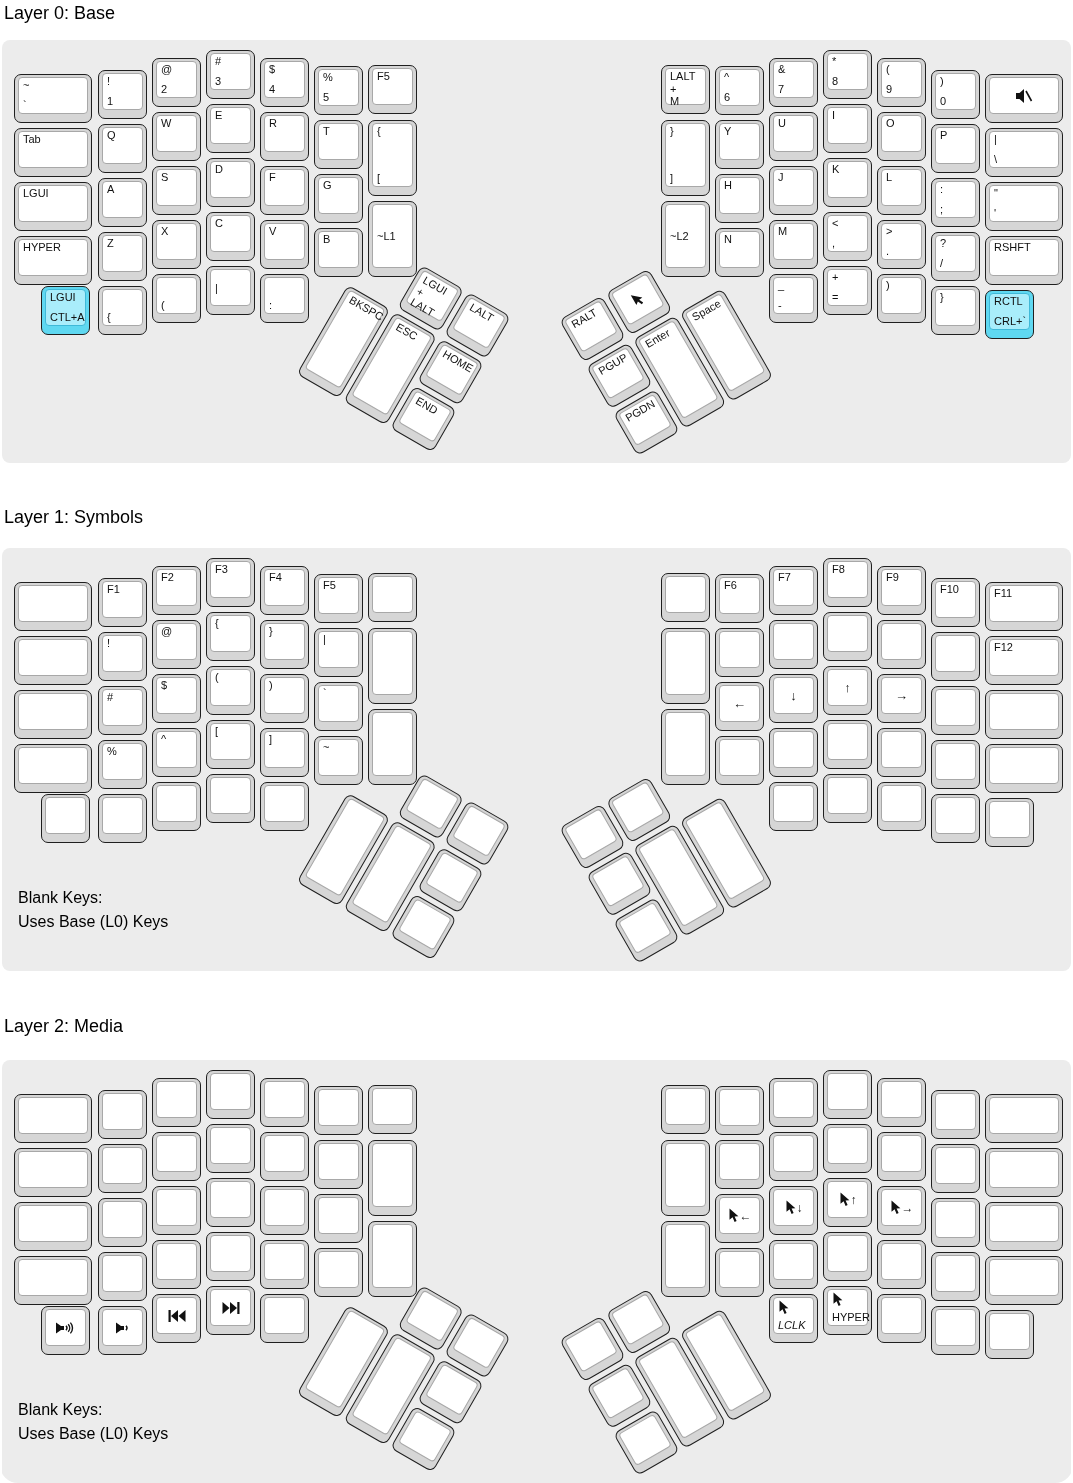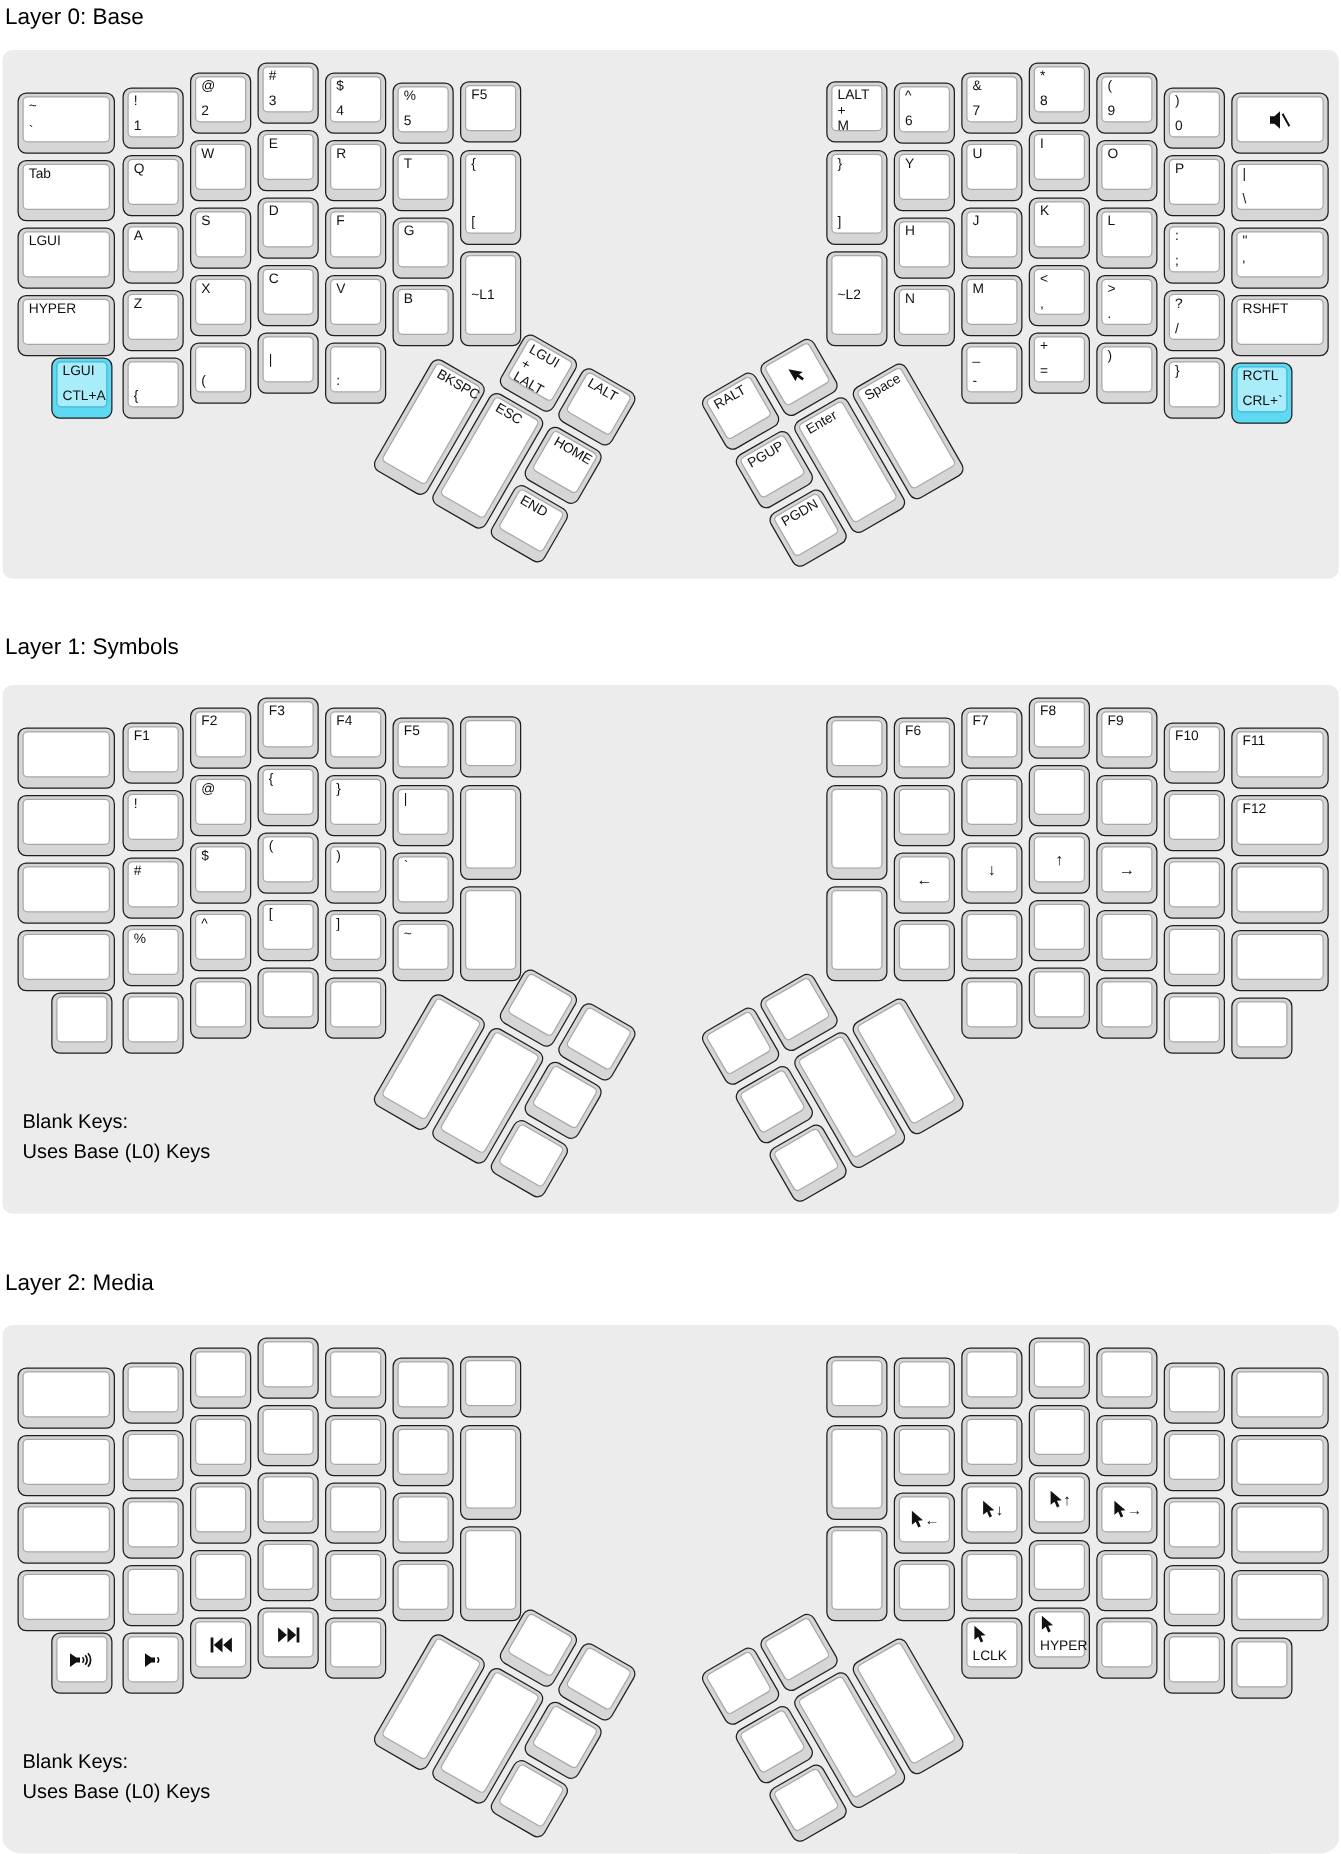--- a/index.html
+++ b/index.html
@@ -964,21 +964,21 @@
                   <path fill="#111" d="M1.5,0.5 L1.5,11.8 L4.6,9.3 L6.6,13.9 L8.6,13 L6.6,8.5 L10.4,8.2 Z"></path>
                 </svg>
               </span>
               <span class="arrow">↓</span>
             </div>
           </div>
         </div>
         <div class="key" style="left: 108px; top: 170px; width: 49px; height: 49px;">
           <div class="face"></div>
         </div>
-        <div class="key" style="left: 108px; top: 224px; width: 49px; height: 49px;">
+        <div class="key" style="left: 108px; top: 224px; width: 49px; height: 49px; font-style: italic;">
           <div class="face">
             <div class="leg-b">LCLK</div>
             <div class="leg-i"><span class="icon">
                 <svg width="11" height="15" viewBox="0 0 11 15">
                   <path fill="#111" d="M1.5,0.5 L1.5,11.8 L4.6,9.3 L6.6,13.9 L8.6,13 L6.6,8.5 L10.4,8.2 Z"></path>
                 </svg>
               </span></div>
           </div>
         </div>
         <div class="key" style="left: 162px; top: 0px; width: 49px; height: 49px;">

